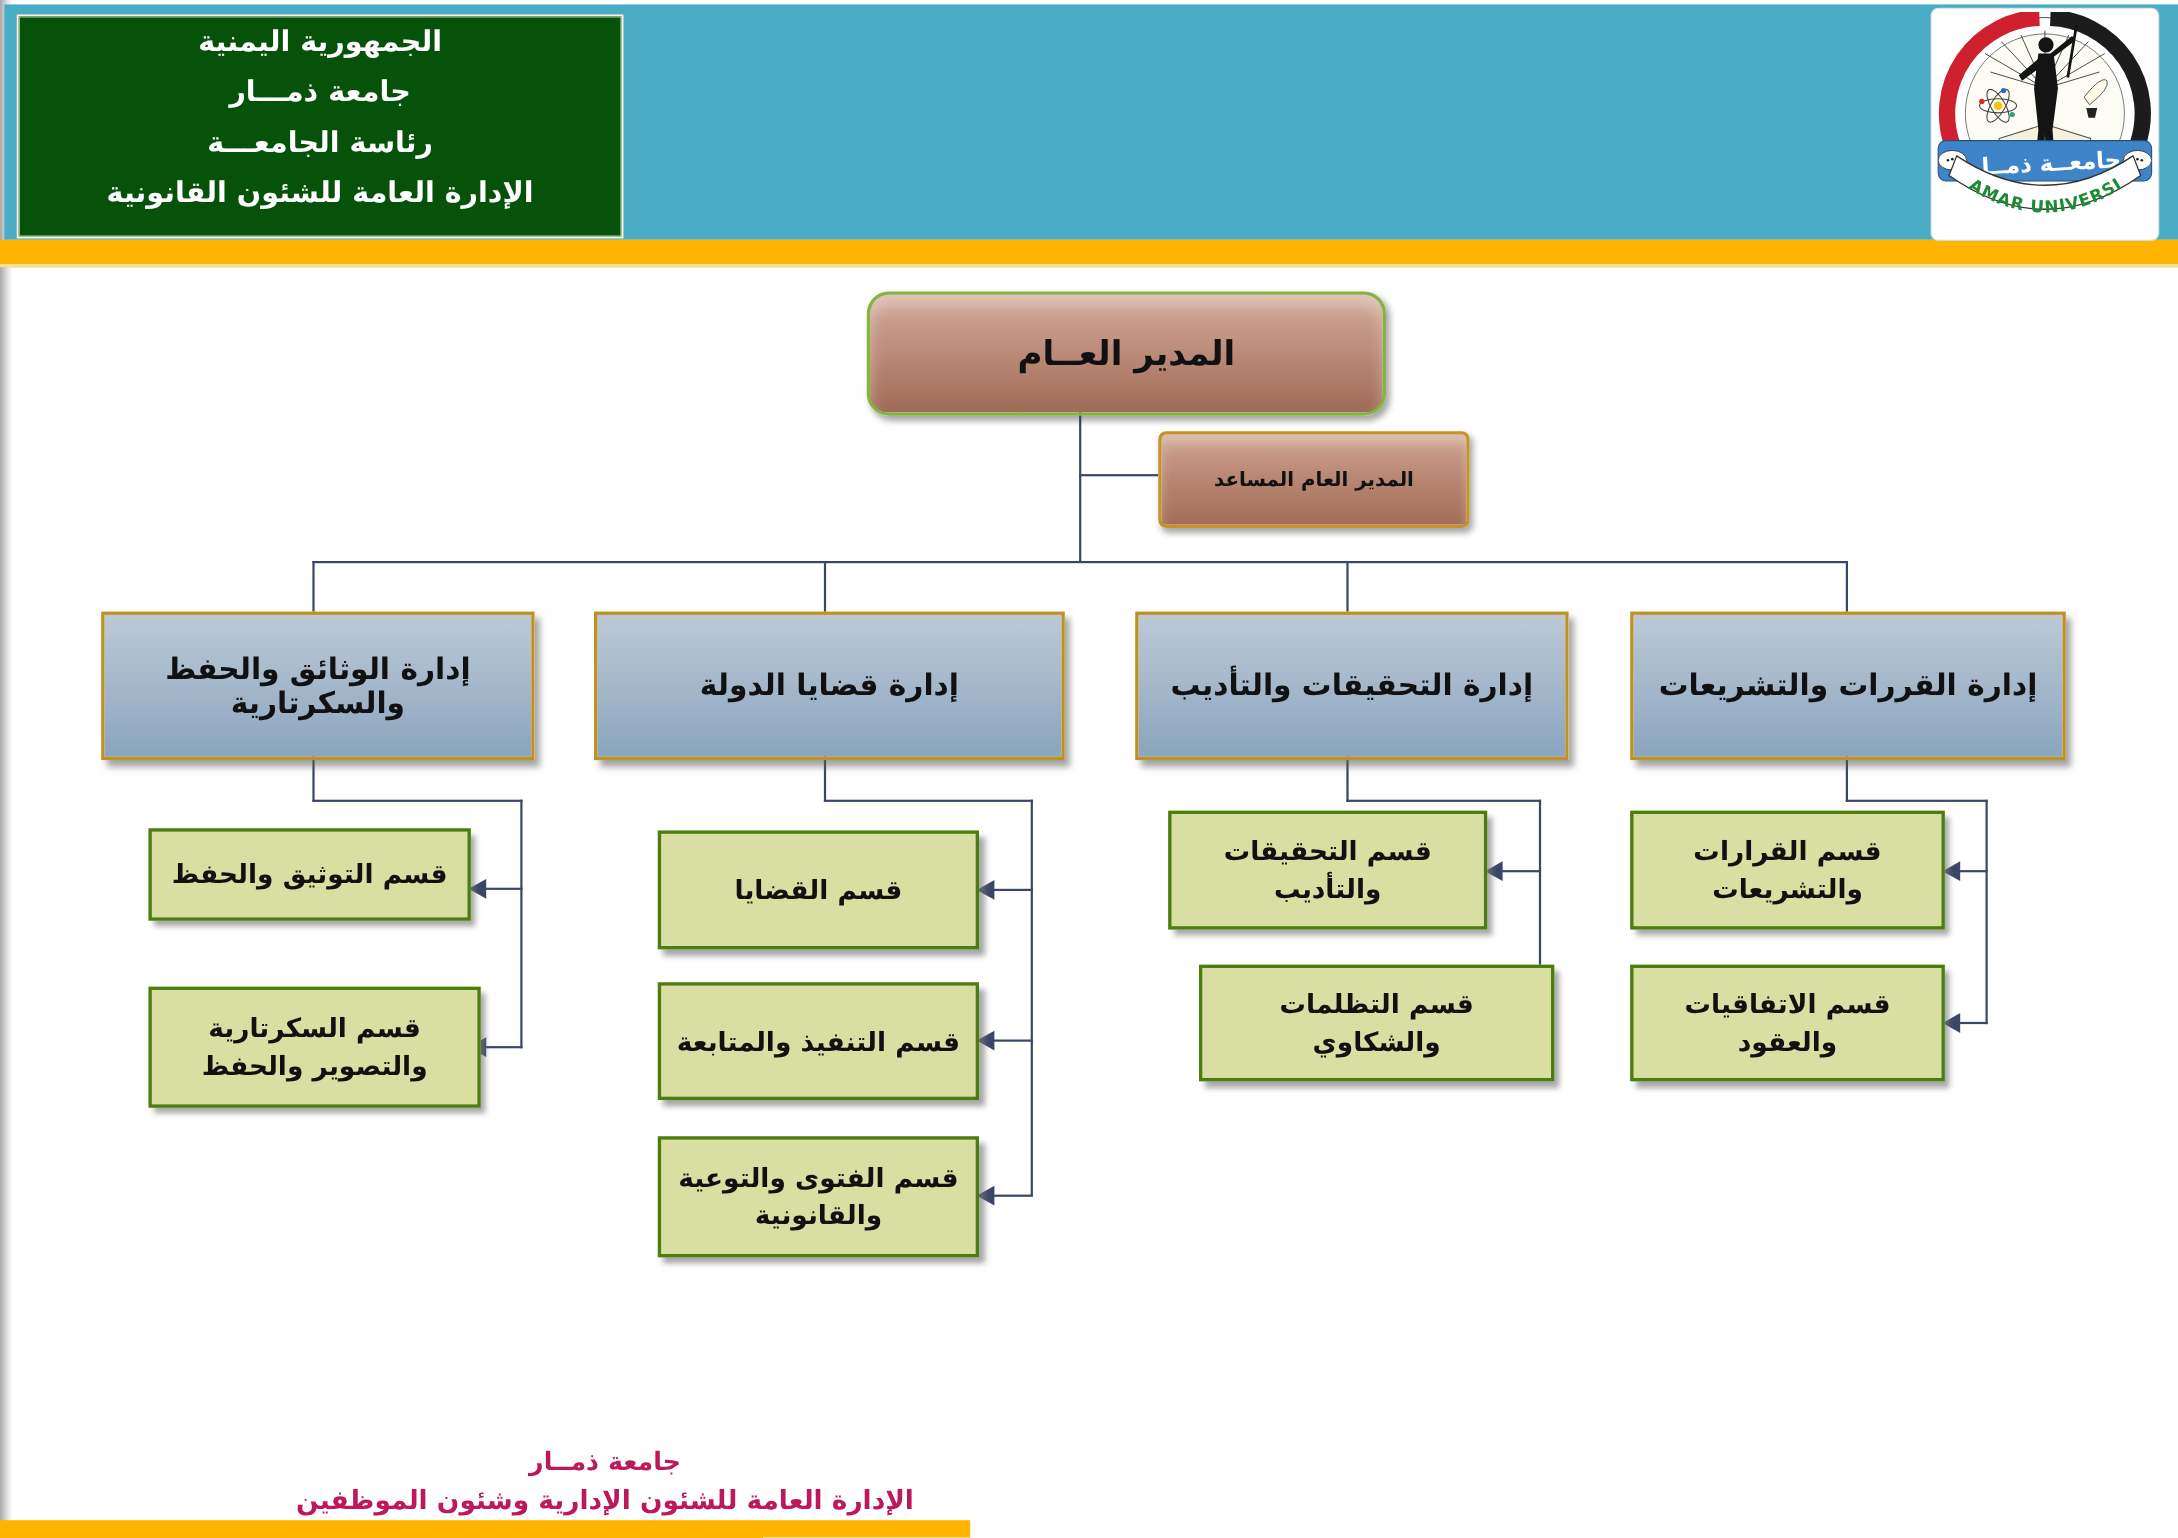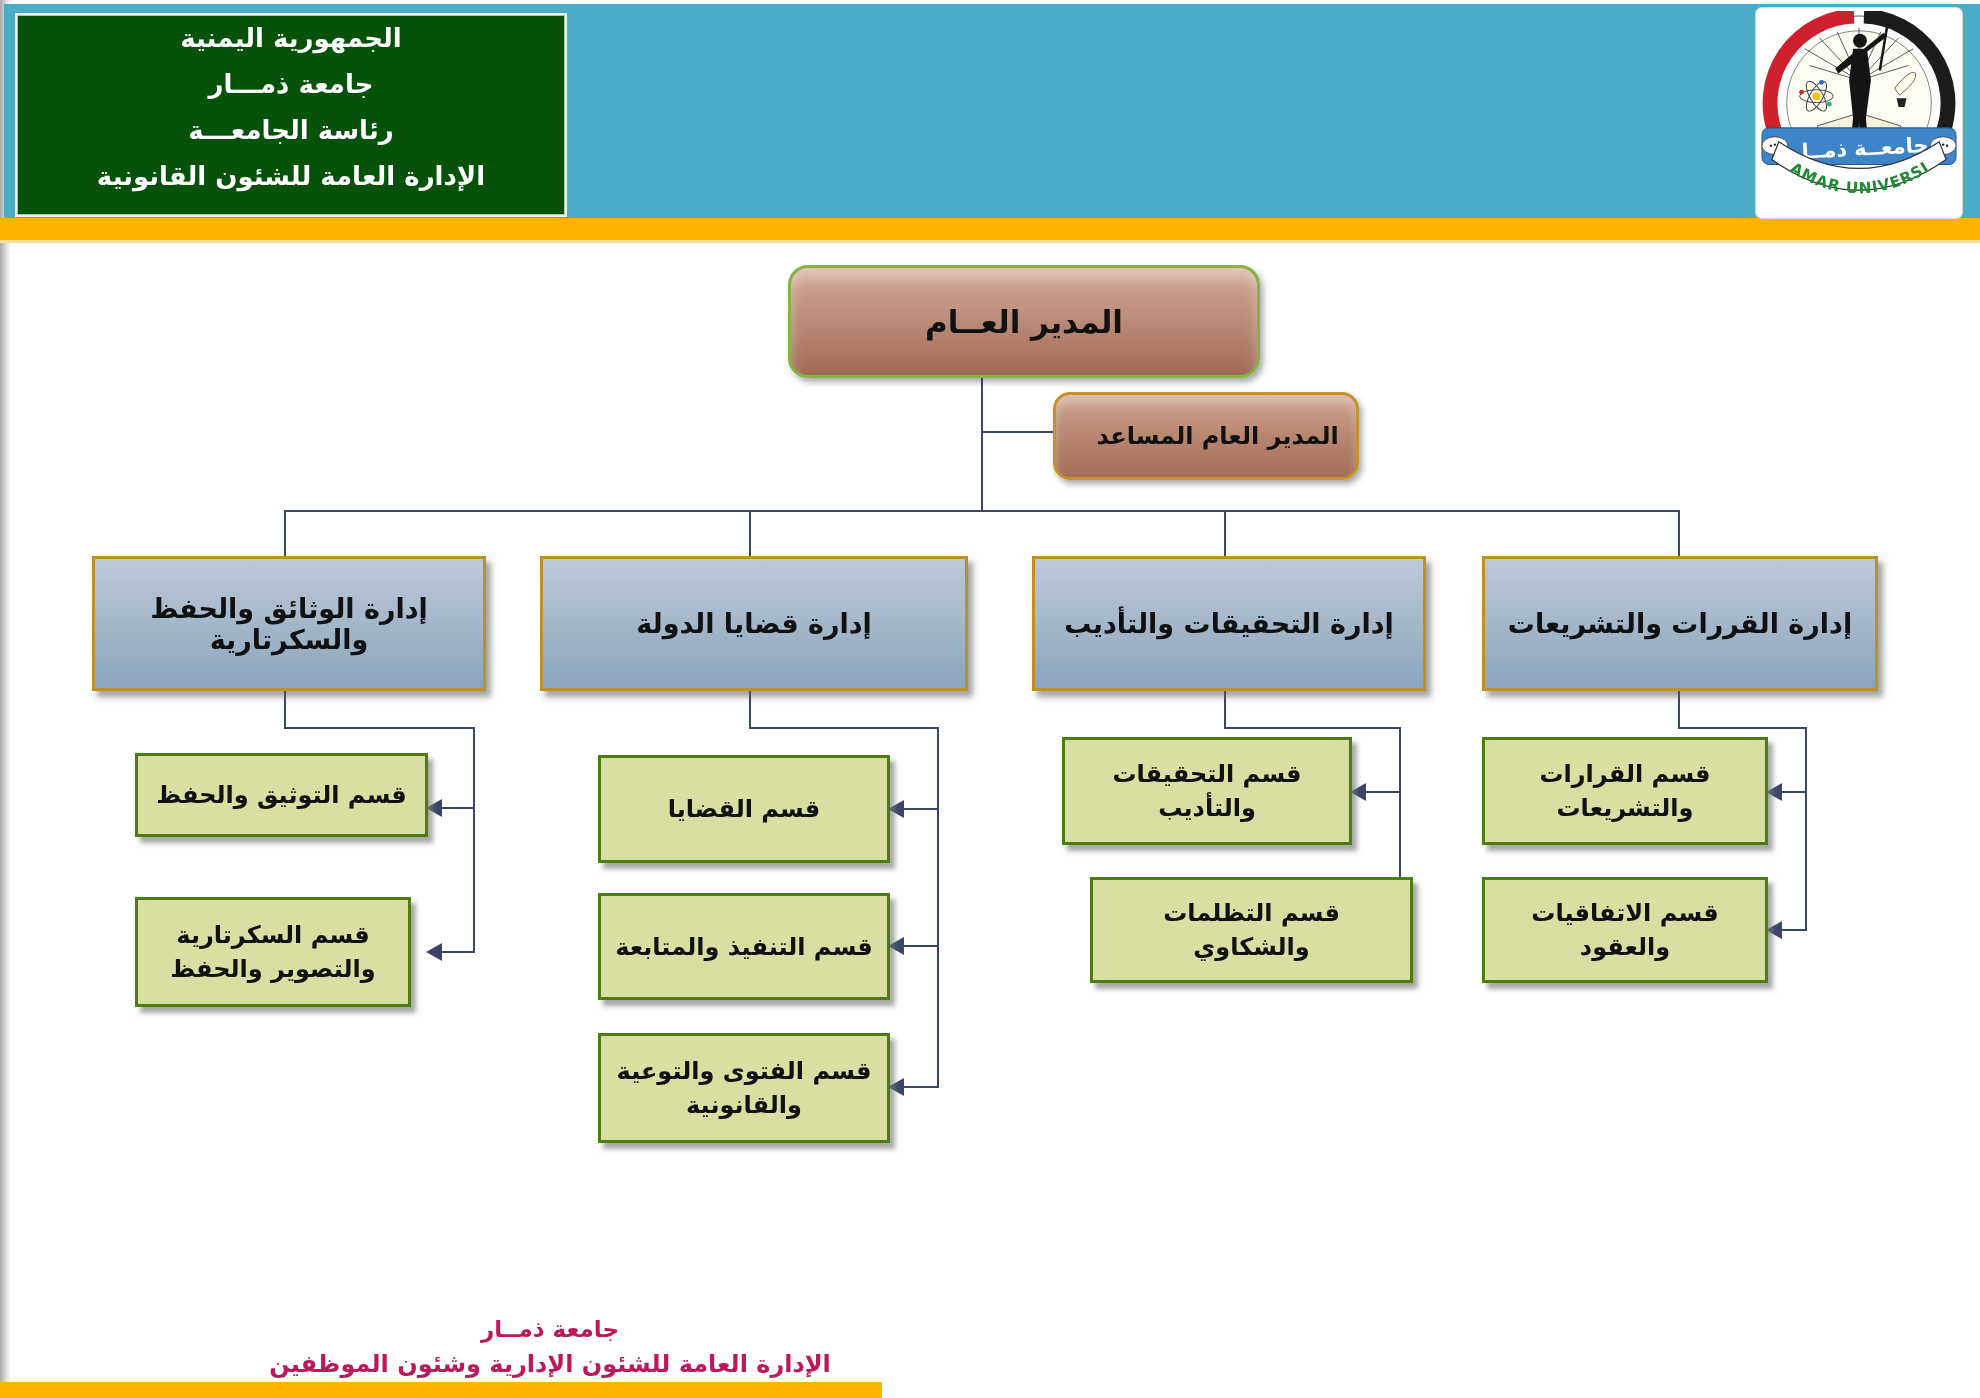--- a/index.html
+++ b/index.html
@@ -21,36 +21,36 @@
   .logo-box{position:absolute;left:1756px;top:8px;width:206px;height:210px;background:#ffffff;
     border-radius:6px;z-index:2;display:flex;align-items:center;justify-content:center;
     box-shadow:0 0 0 1px #d8d8d8;}
   
   .node{position:absolute;display:flex;align-items:center;justify-content:center;text-align:center;
     font-weight:bold;color:#111;direction:rtl;z-index:3;}
   .root-box{left:748px;top:265px;width:466px;height:107px;border-radius:20px;
     border:3px solid #85B43F;font-size:31px;
     background:linear-gradient(to bottom,#d2a997 0%,#bd8e7b 45%,#a06a55 100%);
     box-shadow:3px 4px 6px rgba(60,60,60,.45), inset 0 10px 14px rgba(255,255,255,.35);margin-left:40px;}
-  .assistant-box{left:1053px;top:392px;width:277px;height:82px;border-radius:17px;
-    border:3px solid #C6932B;font-size:24px;
+  .assistant-box{left:1053px;top:392px;width:277px;height:82px;border-radius:7px;
+    border:3px solid #C6932B;font-size:18px;
     background:linear-gradient(to bottom,#cea593 0%,#b88671 50%,#a26d58 100%);
-    box-shadow:3px 4px 6px rgba(60,60,60,.45), inset 0 8px 10px rgba(255,255,255,.3);padding-left:23px;}
+    box-shadow:3px 4px 6px rgba(60,60,60,.45), inset 0 8px 10px rgba(255,255,255,.3);}
   .dept{height:129px;top:556px;border:3px solid #BE9222;font-size:27px;
     background:linear-gradient(to bottom,#bcc9d7 0%,#a7b9cb 45%,#8aa5bf 100%);
     box-shadow:5px 6px 6px rgba(90,90,90,.55);}
   .dept1{left:92px;width:388px;}
   .dept2{left:540px;width:422px;}
   .dept3{left:1032px;width:388px;}
   .dept4{left:1482px;width:390px;}
   .sect{background:#d9dfa2;border:3px solid #4d7c0f;font-size:24px;line-height:34px;
     box-shadow:5px 6px 5px rgba(120,120,120,.65);padding:4px 10px;box-sizing:border-box;}
   
   .s11{left:135px;top:753px;width:293px;height:84px;}
-  .s12{left:135px;top:897px;width:276px;height:110px;}
+  .s12{left:135px;top:897px;width:302px;height:110px;}
   
   .s21{left:598px;top:755px;width:292px;height:108px;}
   .s22{left:598px;top:893px;width:292px;height:107px;}
   .s23{left:598px;top:1033px;width:292px;height:110px;}
   
   .s31{left:1062px;top:737px;width:290px;height:108px;}
   .s32{left:1062px;top:877px;width:323px;height:106px;margin-left:28px;}
   
   .s41{left:1482px;top:737px;width:286px;height:108px;}
   .s42{left:1482px;top:877px;width:286px;height:106px;}

